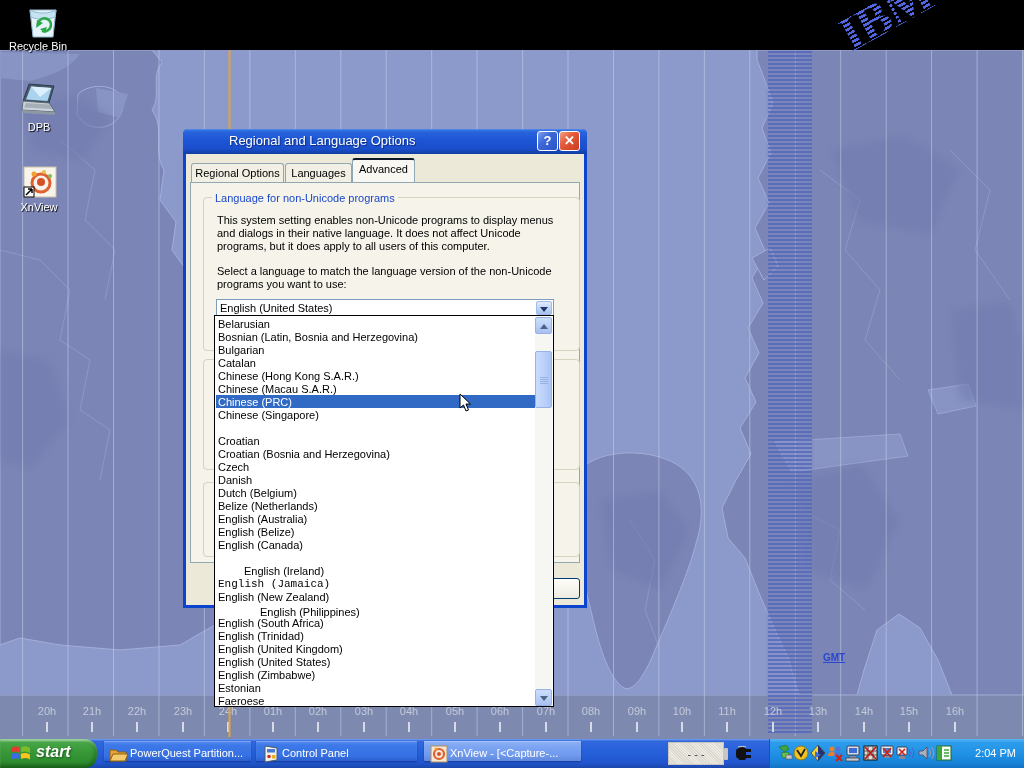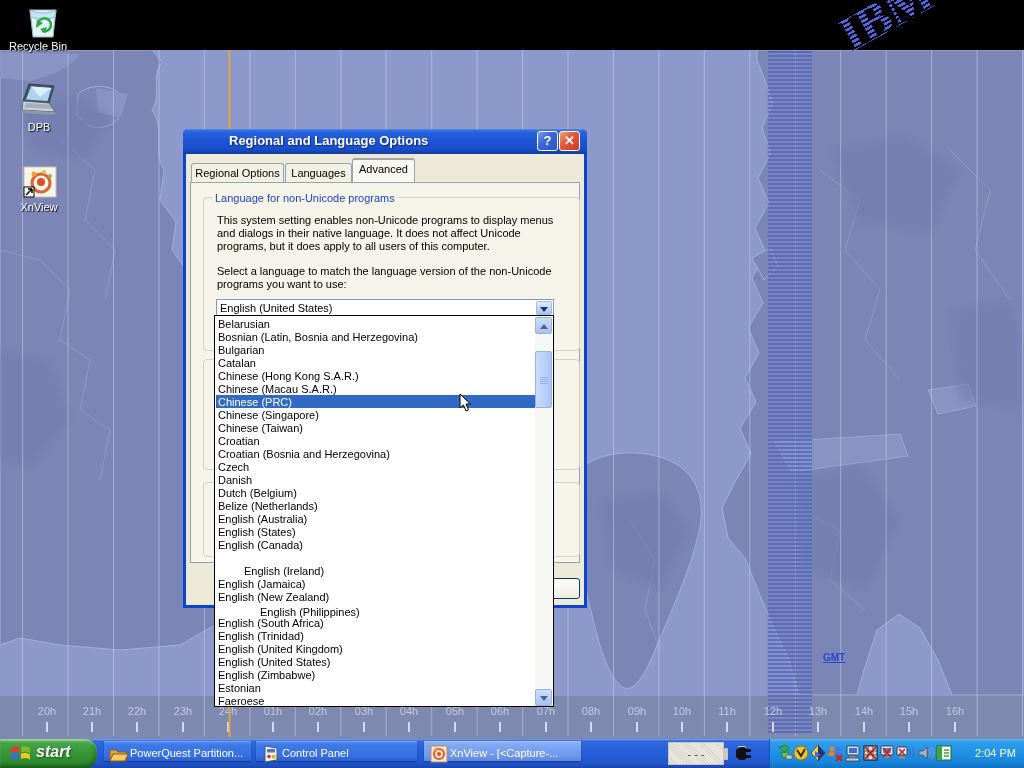--- a/index.html
+++ b/index.html
@@ -13,21 +13,21 @@
   font-size:50px;letter-spacing:-1px;line-height:38px;height:38px;
   background:repeating-linear-gradient(180deg,#5066E2 0px,#5066E2 2.6px,rgba(0,0,0,0) 2.6px,rgba(0,0,0,0) 4.4px);
   -webkit-background-clip:text;background-clip:text;color:transparent;
   transform:rotate(-29deg);transform-origin:left bottom;}
 
 #dlg{position:absolute;left:183px;top:129px;width:404px;height:479px;
      background:#ECE9D8;border:3px solid #0C44CE;border-top:0;border-radius:5px 5px 0 0;
      box-sizing:border-box;z-index:5;}
 #titlebar{position:absolute;left:-3px;top:0;width:404px;height:25px;border-radius:5px 5px 0 0;
   background:linear-gradient(180deg,#5A8DE8 0%,#3272E2 6%,#2763DC 12%,#1D55D5 45%,#1A4ECB 80%,#1543AF 93%,#123C9E 100%);}
-#titletxt{position:absolute;left:7px;top:4px;color:#fff;font-weight:bold;font-size:13px;
+#titletxt{position:absolute;left:7px;top:4px;color:#fff;font-weight:normal;font-size:13px;
   text-shadow:1px 1px 1px #0A2A80;padding-left:36px;}
 .tbtn{position:absolute;top:2px;width:21px;height:20px;border:1px solid #fff;border-radius:3px;
   box-sizing:border-box;color:#fff;font-weight:bold;text-align:center;font-size:13px;line-height:18px;}
 #helpbtn{right:26px;background:linear-gradient(135deg,#7DA1EE 0%,#3D68D8 40%,#2B55C8 100%);}
 #closebtn{right:4px;background:linear-gradient(135deg,#F0A080 0%,#E55B3C 40%,#C93C1D 100%);}
 
 #tabs{position:absolute;left:5px;top:29px;}
 .tab{position:absolute;height:19px;background:#F2F0E4;border:1px solid #91A7B4;border-bottom:0;
   border-radius:3px 3px 0 0;font-size:11px;color:#000;text-align:center;box-sizing:border-box;padding-top:3px;}
 #tab3{background:#F8F7F2;border-color:#91A7B4;}
@@ -239,21 +239,21 @@
 <div class="icolbl" style="left:7px;top:201px;width:64px;">XnView</div>
 
 <div id="dlg">
   <div id="titlebar"></div>
   <div id="titletxt">Regional and Language Options</div>
   <div class="tbtn" id="helpbtn">?</div>
   <div class="tbtn" id="closebtn">✕</div>
   <div id="tabs">
     <div class="tab" style="left:0px;top:5px;width:93px;">Regional Options</div>
     <div class="tab" style="left:94px;top:5px;width:67px;">Languages</div>
-    <div class="tab" id="tab3" style="left:161px;top:0px;width:63px;height:24px;border-top:2px solid #a3a3a3;">Advanced</div>
+    <div class="tab" id="tab3" style="left:161px;top:0px;width:63px;height:24px;border-top:2px solid #0f172a;">Advanced</div>
   </div>
   <div id="tabpage">
     <div class="grp" style="left:12px;top:14px;width:375px;height:152px;">
       <div class="grplbl">Language for non-Unicode programs</div>
     </div>
     <div class="grp" style="left:12px;top:176px;width:375px;height:109px;"></div>
     <div class="grp" style="left:12px;top:299px;width:375px;height:73px;"></div>
     <div class="btxt" style="left:26px;top:31px;width:345px;">This system setting enables non-Unicode programs to display menus<br>and dialogs in their native language. It does not affect Unicode<br>programs, but it does apply to all users of this computer.</div>
     <div class="btxt" style="left:26px;top:82px;width:345px;">Select a language to match the language version of the non-Unicode<br>programs you want to use:</div>
     <div id="combo">English (United States)
@@ -268,32 +268,31 @@
 
 <div id="list">
   <div class="li" style="top:1px;">Belarusian</div>
   <div class="li" style="top:14px;">Bosnian (Latin, Bosnia and Herzegovina)</div>
   <div class="li" style="top:27px;">Bulgarian</div>
   <div class="li" style="top:40px;">Catalan</div>
   <div class="li" style="top:53px;">Chinese (Hong Kong S.A.R.)</div>
   <div class="li" style="top:66px;">Chinese (Macau S.A.R.)</div>
   <div class="li sel" style="top:79px;">Chinese (PRC)</div>
   <div class="li" style="top:92px;">Chinese (Singapore)</div>
-  <div class="li" style="top:105px;">Chinese (Taiwan)</div>
   <div class="li" style="top:118px;">Croatian</div>
   <div class="li" style="top:131px;">Croatian (Bosnia and Herzegovina)</div>
   <div class="li" style="top:144px;">Czech</div>
   <div class="li" style="top:157px;">Danish</div>
   <div class="li" style="top:170px;">Dutch (Belgium)</div>
   <div class="li" style="top:183px;">Belize (Netherlands)</div>
   <div class="li" style="top:196px;">English (Australia)</div>
-  <div class="li" style="top:209px;">English (States)</div>
+  <div class="li" style="top:209px;">English (Belize)</div>
   <div class="li" style="top:222px;">English (Canada)</div>
   <div class="li" style="top:248px;padding-left:28px;">English (Ireland)</div>
-  <div class="li" style="top:261px;">English (Jamaica)</div>
+  <div class="li" style="top:261px;font-family:Liberation Mono, monospace;">English (Jamaica)</div>
   <div class="li" style="top:274px;">English (New Zealand)</div>
   <div class="li" style="top:289px;padding-left:44px;">English (Philippines)</div>
   <div class="li" style="top:300px;">English (South Africa)</div>
   <div class="li" style="top:313px;">English (Trinidad)</div>
   <div class="li" style="top:326px;">English (United Kingdom)</div>
   <div class="li" style="top:339px;">English (United States)</div>
   <div class="li" style="top:352px;">English (Zimbabwe)</div>
   <div class="li" style="top:365px;">Estonian</div>
   <div class="li" style="top:378px;">Faeroese</div>
   <div id="sb">

